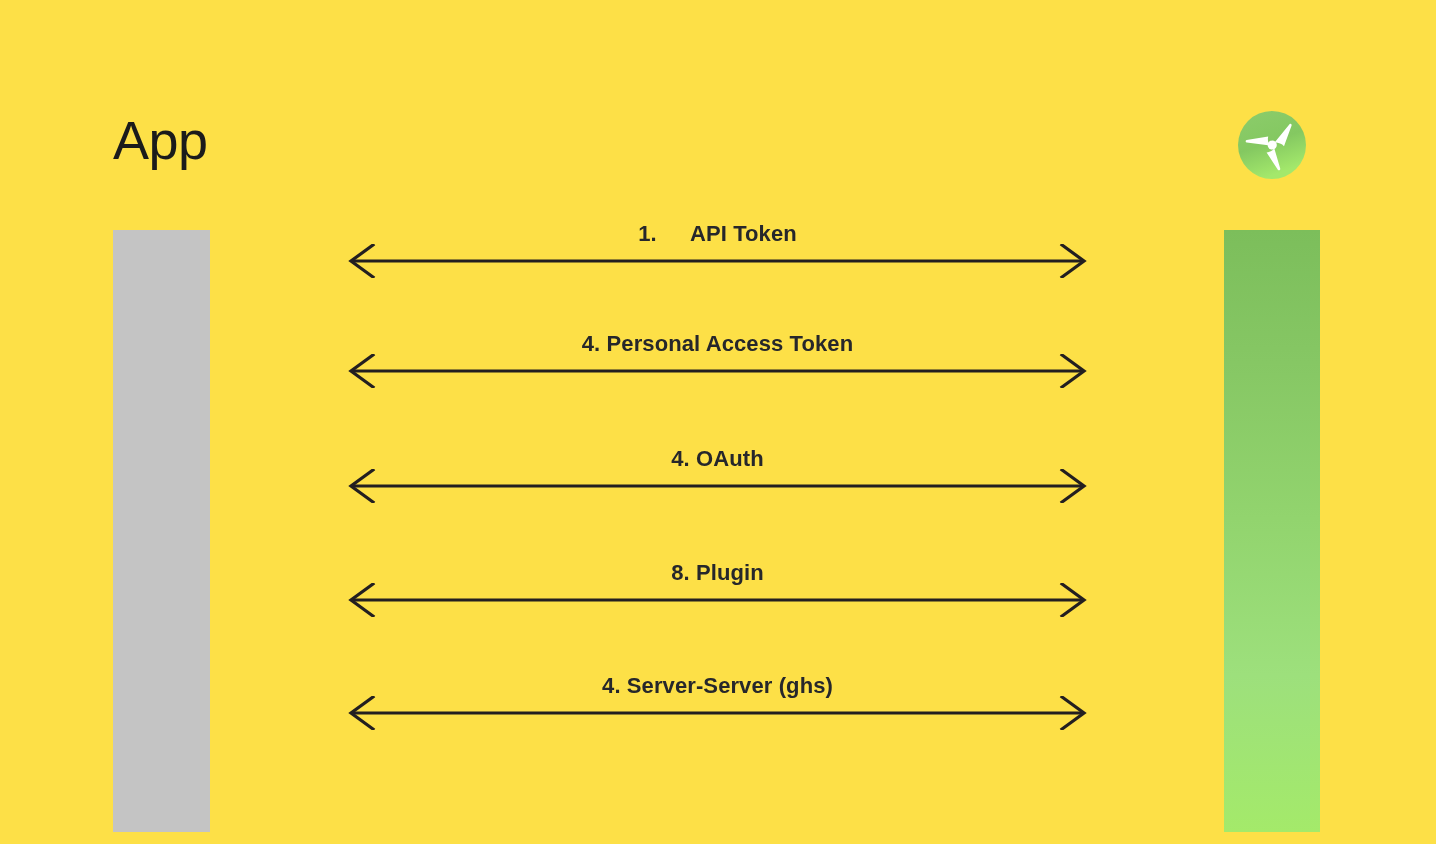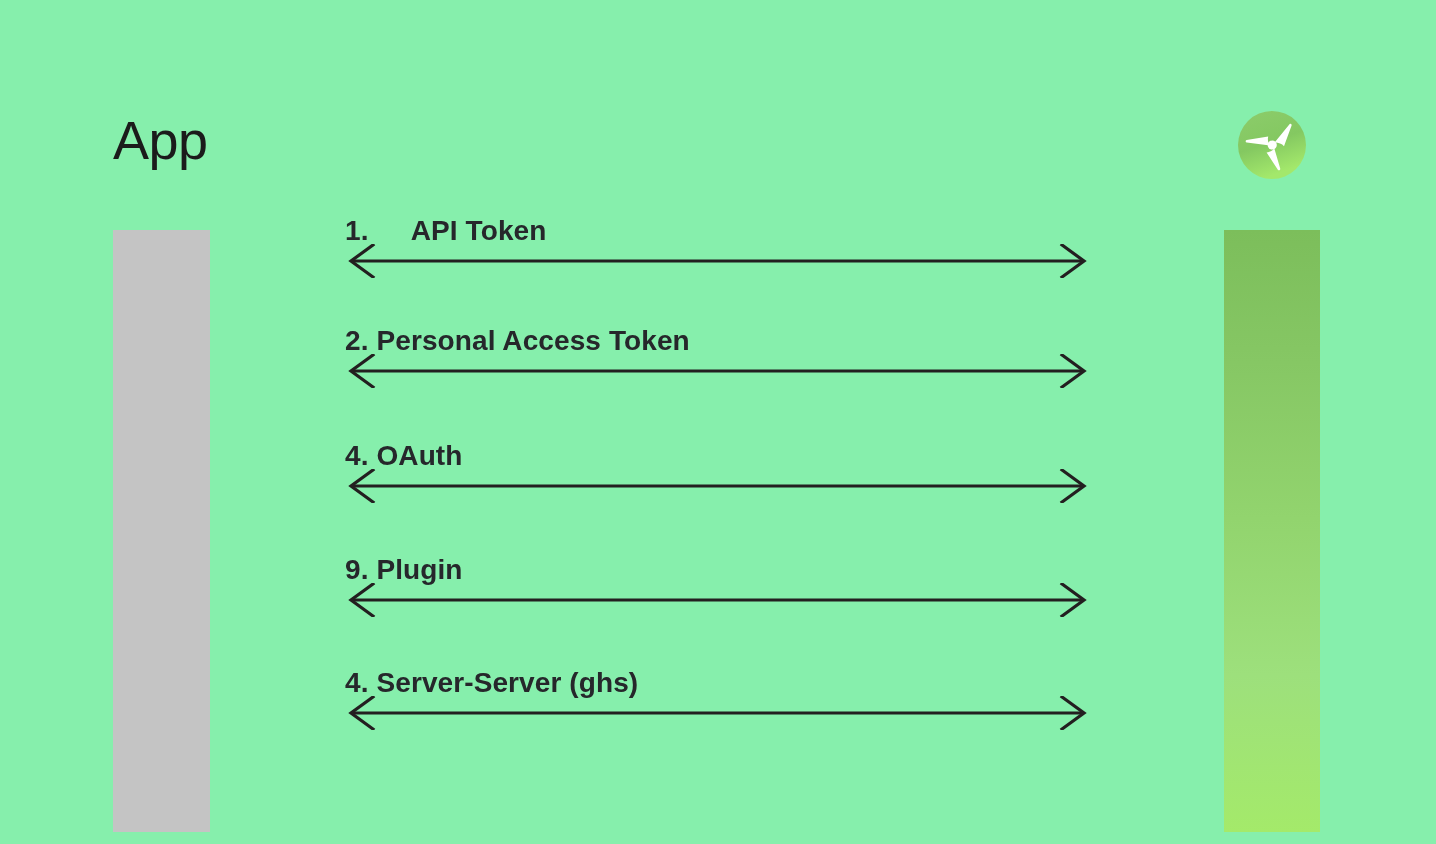--- a/index.html
+++ b/index.html
@@ -12,21 +12,21 @@
     height: 844px;
     position: relative;
     overflow: hidden;
     font-family: "Liberation Sans", sans-serif;
     -webkit-font-smoothing: antialiased;
   }
 
   #slide {
     position: absolute;
     inset: 0;
-    background: #86efac;
+    background: #fde047;
   }
 
   
   .page-title {
     position: absolute;
     left: 113px;
     top: 112px;
     font-family: "Liberation Sans", sans-serif;
     font-size: 54px;
     font-weight: 300;
@@ -75,22 +75,23 @@
     position: absolute;
     left: 345px;
     width: 745px;
     height: 0;
   }
   .msg-label {
     position: absolute;
     left: 0;
     width: 745px;
     bottom: 14px;
+    text-align: center;
     font-family: "Liberation Sans", sans-serif;
-    font-size: 28px;
+    font-size: 22px;
     font-weight: 700;
     color: #26272b;
     letter-spacing: 0.1px;
     white-space: pre;
   }
   .msg-arrow {
     position: absolute;
     left: 0;
     top: -17px;
     width: 745px;
@@ -137,21 +138,21 @@
           <g fill="none" stroke="#231f20" stroke-width="3.2" stroke-linecap="square" stroke-linejoin="miter">
             <line x1="8" y1="17" x2="737" y2="17"></line>
             <polyline points="28,1 6,17 28,33"></polyline>
             <polyline points="717,1 739,17 717,33"></polyline>
           </g>
         </svg>
       </div>
     </div>
 
     <div class="msg" style="top:371px">
-      <div class="msg-label">2. Personal Access Token</div>
+      <div class="msg-label">4. Personal Access Token</div>
       <div class="msg-arrow">
         <svg viewBox="0 0 745 34" xmlns="http://www.w3.org/2000/svg">
           <g fill="none" stroke="#231f20" stroke-width="3.2" stroke-linecap="square" stroke-linejoin="miter">
             <line x1="8" y1="17" x2="737" y2="17"></line>
             <polyline points="28,1 6,17 28,33"></polyline>
             <polyline points="717,1 739,17 717,33"></polyline>
           </g>
         </svg>
       </div>
     </div>
@@ -163,21 +164,21 @@
           <g fill="none" stroke="#231f20" stroke-width="3.2" stroke-linecap="square" stroke-linejoin="miter">
             <line x1="8" y1="17" x2="737" y2="17"></line>
             <polyline points="28,1 6,17 28,33"></polyline>
             <polyline points="717,1 739,17 717,33"></polyline>
           </g>
         </svg>
       </div>
     </div>
 
     <div class="msg" style="top:600px">
-      <div class="msg-label">9. Plugin</div>
+      <div class="msg-label">8. Plugin</div>
       <div class="msg-arrow">
         <svg viewBox="0 0 745 34" xmlns="http://www.w3.org/2000/svg">
           <g fill="none" stroke="#231f20" stroke-width="3.2" stroke-linecap="square" stroke-linejoin="miter">
             <line x1="8" y1="17" x2="737" y2="17"></line>
             <polyline points="28,1 6,17 28,33"></polyline>
             <polyline points="717,1 739,17 717,33"></polyline>
           </g>
         </svg>
       </div>
     </div>

